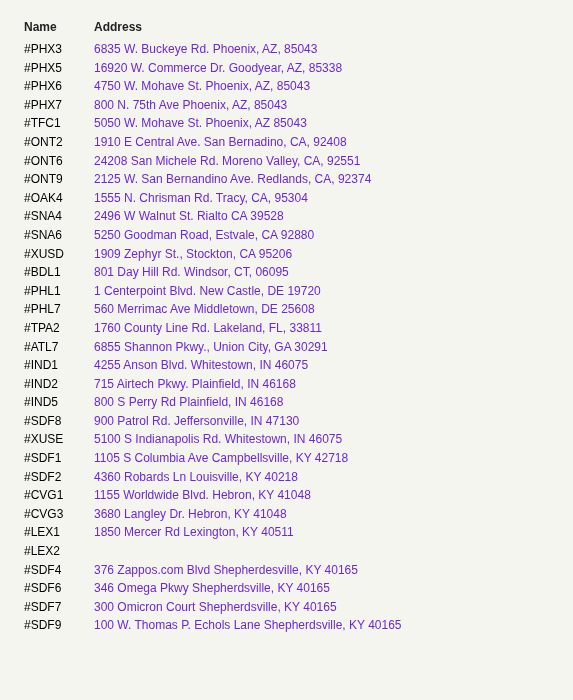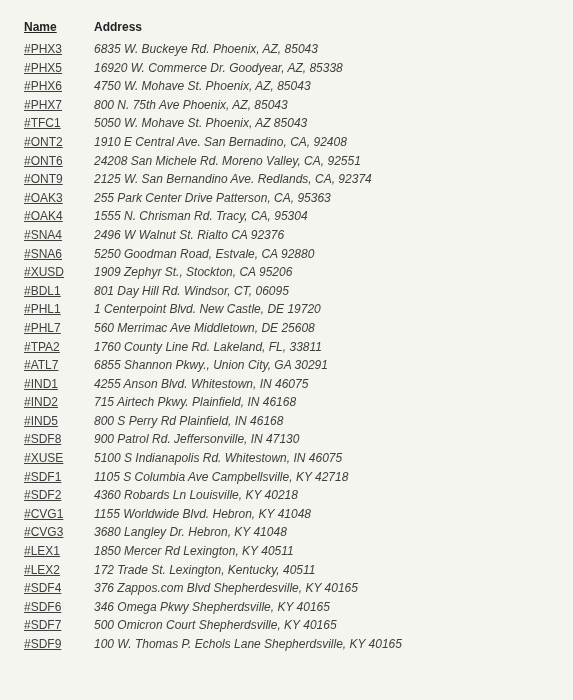--- a/index.html
+++ b/index.html
@@ -21,36 +21,34 @@
     }
     .table-header {
       display: flex;
       font-weight: bold;
       margin-bottom: 4px;
       padding-bottom: 2px;
     }
     .col-name {
       width: 70px;
       flex-shrink: 0;
-      text-decoration: underline;
     }
     .col-address {
       flex: 1;
     }
     .table-row {
       display: flex;
       line-height: 1.55;
     }
     .table-row .col-name {
-      color: #404040;
+      color: #000000;
       white-space: nowrap;
     }
     .table-row .col-address {
-      color: #404040;
-      font-style: italic;
+      color: #6d28d9;
     }
   </style>
 </head>
 <body>
 
 <div class="table-container">
   <div class="table-header">
     <span class="col-name">Name</span>
     <span class="col-address">Address</span>
   </div>
@@ -81,30 +79,26 @@
       </div>
       <div class="table-row">
         <span class="col-name">#ONT6</span>
         <span class="col-address">24208 San Michele Rd. Moreno Valley, CA, 92551</span>
       </div>
       <div class="table-row">
         <span class="col-name">#ONT9</span>
         <span class="col-address">2125 W. San Bernandino Ave. Redlands, CA, 92374</span>
       </div>
       <div class="table-row">
-        <span class="col-name">#OAK3</span>
-        <span class="col-address">255 Park Center Drive Patterson, CA, 95363</span>
-      </div>
-      <div class="table-row">
         <span class="col-name">#OAK4</span>
         <span class="col-address">1555 N. Chrisman Rd. Tracy, CA, 95304</span>
       </div>
       <div class="table-row">
         <span class="col-name">#SNA4</span>
-        <span class="col-address">2496 W Walnut St. Rialto CA 92376</span>
+        <span class="col-address">2496 W Walnut St. Rialto CA 39528</span>
       </div>
       <div class="table-row">
         <span class="col-name">#SNA6</span>
         <span class="col-address">5250 Goodman Road, Estvale, CA 92880</span>
       </div>
       <div class="table-row">
         <span class="col-name">#XUSD</span>
         <span class="col-address">1909 Zephyr St., Stockton, CA 95206</span>
       </div>
       <div class="table-row">
@@ -162,32 +156,31 @@
       <div class="table-row">
         <span class="col-name">#CVG3</span>
         <span class="col-address">3680 Langley Dr. Hebron, KY 41048</span>
       </div>
       <div class="table-row">
         <span class="col-name">#LEX1</span>
         <span class="col-address">1850 Mercer Rd Lexington, KY 40511</span>
       </div>
       <div class="table-row">
         <span class="col-name">#LEX2</span>
-        <span class="col-address">172 Trade St. Lexington, Kentucky, 40511</span>
       </div>
       <div class="table-row">
         <span class="col-name">#SDF4</span>
         <span class="col-address">376 Zappos.com Blvd Shepherdesville, KY 40165</span>
       </div>
       <div class="table-row">
         <span class="col-name">#SDF6</span>
         <span class="col-address">346 Omega Pkwy Shepherdsville, KY 40165</span>
       </div>
       <div class="table-row">
         <span class="col-name">#SDF7</span>
-        <span class="col-address">500 Omicron Court Shepherdsville, KY 40165</span>
+        <span class="col-address">300 Omicron Court Shepherdsville, KY 40165</span>
       </div>
       <div class="table-row">
         <span class="col-name">#SDF9</span>
         <span class="col-address">100 W. Thomas P. Echols Lane Shepherdsville, KY 40165</span>
       </div>
     </div>
 </div>
 
 </body></html>

